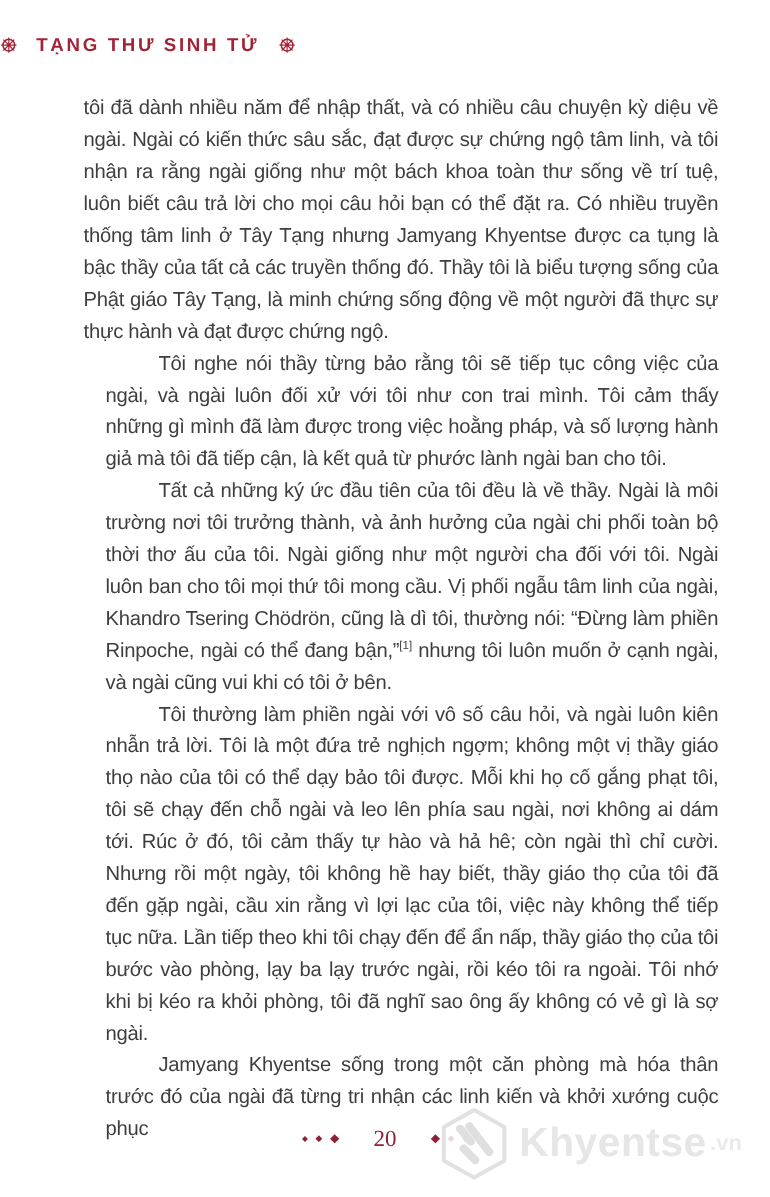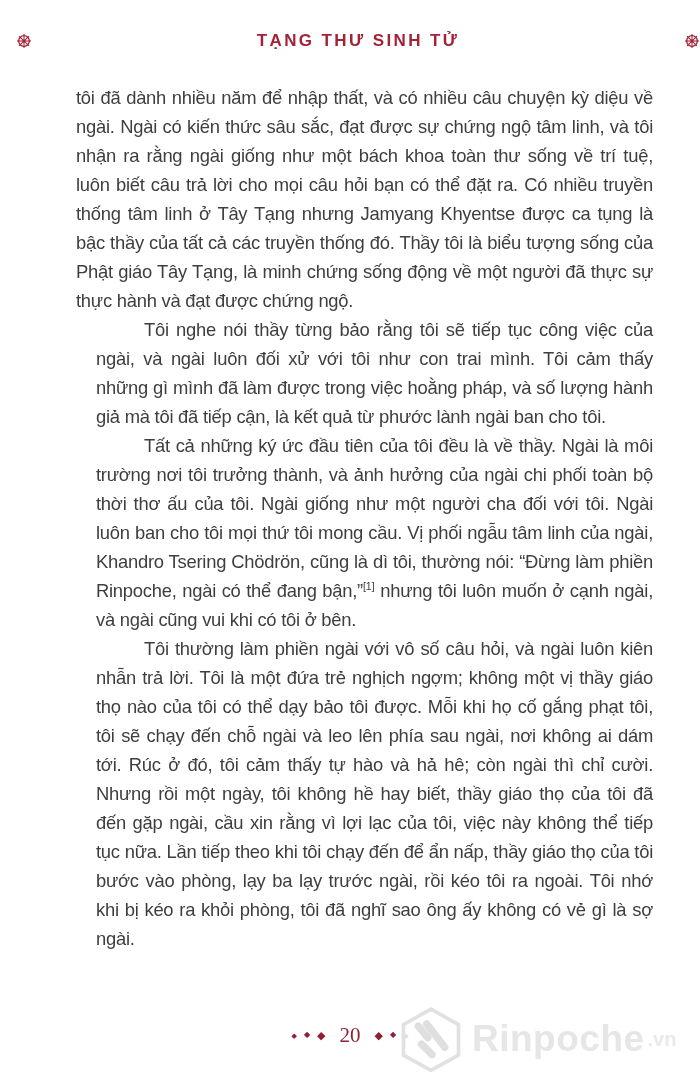--- a/index.html
+++ b/index.html
@@ -14,24 +14,23 @@
     font-family: "Liberation Sans", sans-serif;
   }
 
   
   .header {
     position: absolute;
     top: 31px;
     left: 0;
     width: 100%;
     display: flex;
-    justify-content: space-between;
+    justify-content: flex-start;
     align-items: center;
     gap: 17px;
-    padding-left: 16px;
   }
   .header-title {
     color: #a32336;
     font-size: 17px;
     font-weight: bold;
     letter-spacing: 2.4px;
     white-space: nowrap;
   }
   .wheel { width: 16px; height: 16px; color: #a32336; }
   .wheel svg { display: block; width: 100%; height: 100%; }
@@ -71,21 +70,21 @@
     color: #8e2135;
   }
   .diamond { line-height: 1; color: #8e2135; }
   .d-sm { font-size: 7px; }
   .d-md { font-size: 8px; }
   .d-lg { font-size: 11px; }
   .page-number {
     font-family: "Liberation Serif", serif;
     font-size: 21px;
     color: #8e2135;
-    margin: 0 7px;
+    margin: 0 24px;
   }
 
   
   .watermark {
     position: absolute;
     left: 394px;
     top: 1006px;
     display: flex;
     align-items: center;
     z-index: 5;
@@ -138,20 +137,21 @@
         <circle cx="12" cy="12" r="2.4" fill="currentColor"></circle>
       </svg>
     </span>
   </div>
 
   <div class="body-text">
       <p class="para"><span>tôi đã dành nhiều năm để nhập thất, và có nhiều câu chuyện kỳ diệu về ngài. Ngài có kiến thức sâu sắc, đạt được sự chứng ngộ tâm linh, và tôi nhận ra rằng ngài giống như một bách khoa toàn thư sống về trí tuệ, luôn biết câu trả lời cho mọi câu hỏi bạn có thể đặt ra. Có nhiều truyền thống tâm linh ở Tây Tạng nhưng Jamyang Khyentse được ca tụng là bậc thầy của tất cả các truyền thống đó. Thầy tôi là biểu tượng sống của Phật giáo Tây Tạng, là minh chứng sống động về một người đã thực sự thực hành và đạt được chứng ngộ.</span></p>
       <p class="para indent"><span>Tôi nghe nói thầy từng bảo rằng tôi sẽ tiếp tục công việc của ngài, và ngài luôn đối xử với tôi như con trai mình. Tôi cảm thấy những gì mình đã làm được trong việc hoằng pháp, và số lượng hành giả mà tôi đã tiếp cận, là kết quả từ phước lành ngài ban cho tôi.</span></p>
       <p class="para indent"><span>Tất cả những ký ức đầu tiên của tôi đều là về thầy. Ngài là môi trường nơi tôi trưởng thành, và ảnh hưởng của ngài chi phối toàn bộ thời thơ ấu của tôi. Ngài giống như một người cha đối với tôi. Ngài luôn ban cho tôi mọi thứ tôi mong cầu. Vị phối ngẫu tâm linh của ngài, Khandro Tsering Chödrön, cũng là dì tôi, thường nói: “Đừng làm phiền Rinpoche, ngài có thể đang bận,”</span><sup class="fn">[1]</sup><span> nhưng tôi luôn muốn ở cạnh ngài, và ngài cũng vui khi có tôi ở bên.</span></p>
       <p class="para indent"><span>Tôi thường làm phiền ngài với vô số câu hỏi, và ngài luôn kiên nhẫn trả lời. Tôi là một đứa trẻ nghịch ngợm; không một vị thầy giáo thọ nào của tôi có thể dạy bảo tôi được. Mỗi khi họ cố gắng phạt tôi, tôi sẽ chạy đến chỗ ngài và leo lên phía sau ngài, nơi không ai dám tới. Rúc ở đó, tôi cảm thấy tự hào và hả hê; còn ngài thì chỉ cười. Nhưng rồi một ngày, tôi không hề hay biết, thầy giáo thọ của tôi đã đến gặp ngài, cầu xin rằng vì lợi lạc của tôi, việc này không thể tiếp tục nữa. Lần tiếp theo khi tôi chạy đến để ẩn nấp, thầy giáo thọ của tôi bước vào phòng, lạy ba lạy trước ngài, rồi kéo tôi ra ngoài. Tôi nhớ khi bị kéo ra khỏi phòng, tôi đã nghĩ sao ông ấy không có vẻ gì là sợ ngài.</span></p>
+      <p class="para indent"><span>Jamyang Khyentse sống trong một căn phòng mà hóa thân trước đó của ngài đã từng tri nhận các linh kiến và khởi xướng cuộc phục</span></p>
     </div>
 
   <div class="footer">
     <span class="diamond d-sm">◆</span>
     <span class="diamond d-md">◆</span>
     <span class="diamond d-lg">◆</span>
     <span class="page-number">20</span>
     <span class="diamond d-lg">◆</span>
     <span class="diamond d-md">◆</span>
     <span class="diamond d-sm">◆</span>
@@ -159,17 +159,17 @@
 
   <div class="watermark">
     <span class="wm-hex">
       <svg viewBox="0 0 70 64" aria-hidden="true">
         <path d="M35 3 L61 17.5 L61 46.5 L35 61 L9 46.5 L9 17.5 Z" fill="rgba(255,255,255,0.82)" stroke="#e1e1e1" stroke-width="3.5" stroke-linejoin="round"></path>
         <path d="M23 19 L32 30" stroke="#dfdfdf" stroke-width="7" stroke-linecap="round" fill="none"></path>
         <path d="M31 17 L48 39" stroke="#dfdfdf" stroke-width="7" stroke-linecap="round" fill="none"></path>
         <path d="M26 36 L36 46" stroke="#dfdfdf" stroke-width="7" stroke-linecap="round" fill="none"></path>
       </svg>
     </span>
-    <span class="wm-text">Rinpoche</span>
+    <span class="wm-text">Khyentse</span>
     <span class="wm-suffix">.vn</span>
   </div>
 
 </div>
 
 </body></html>

